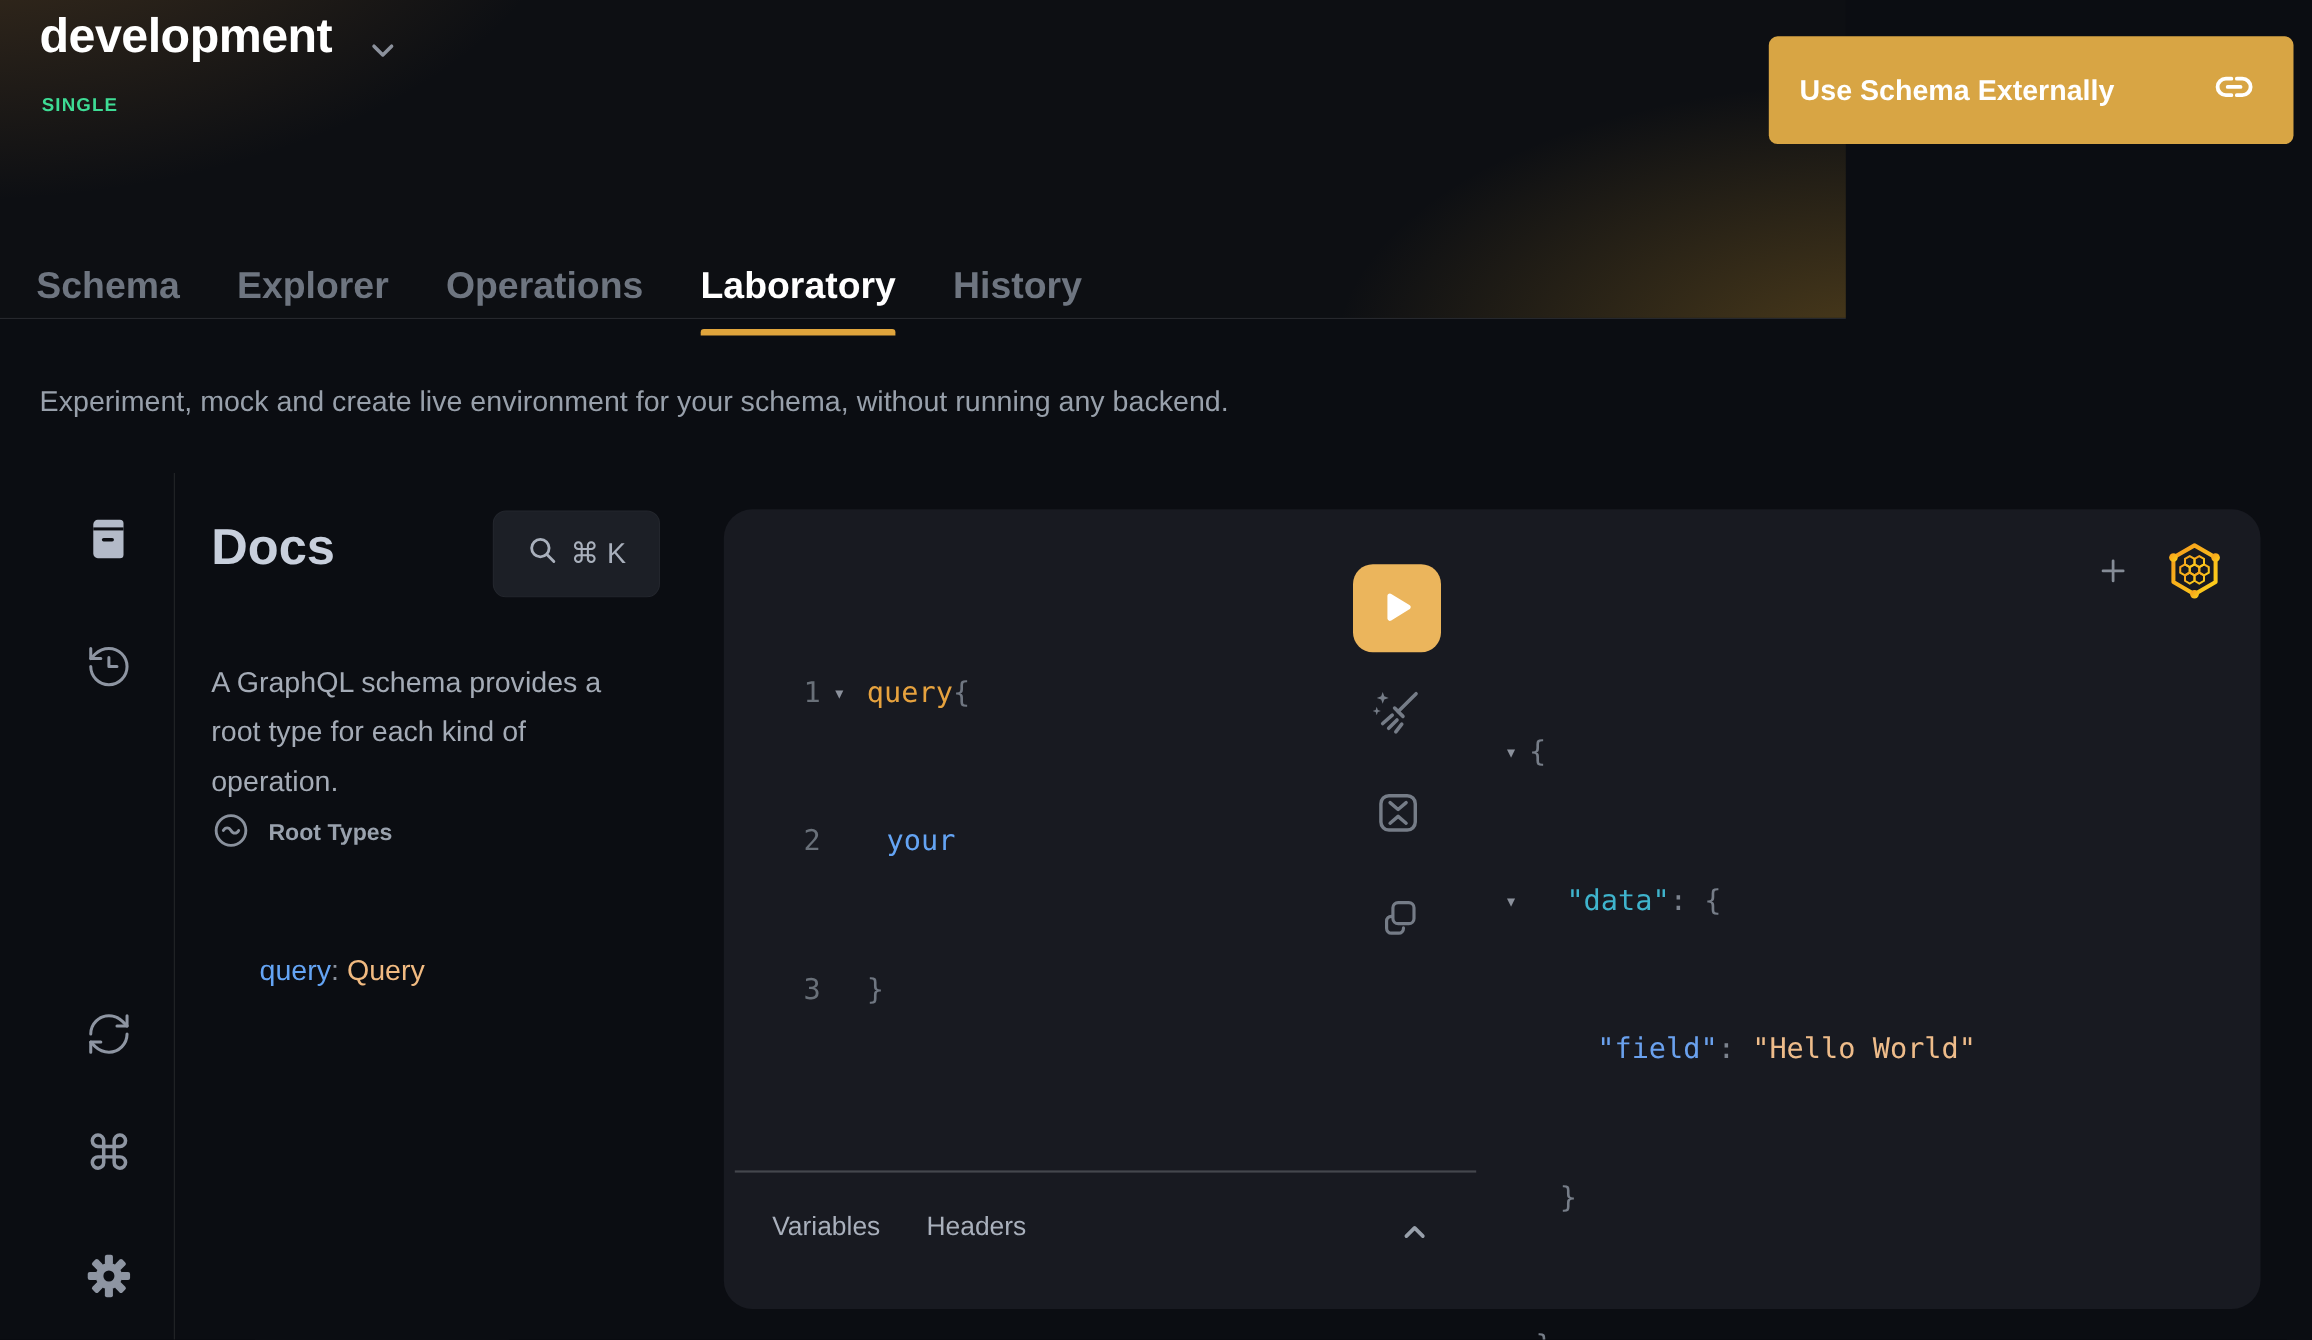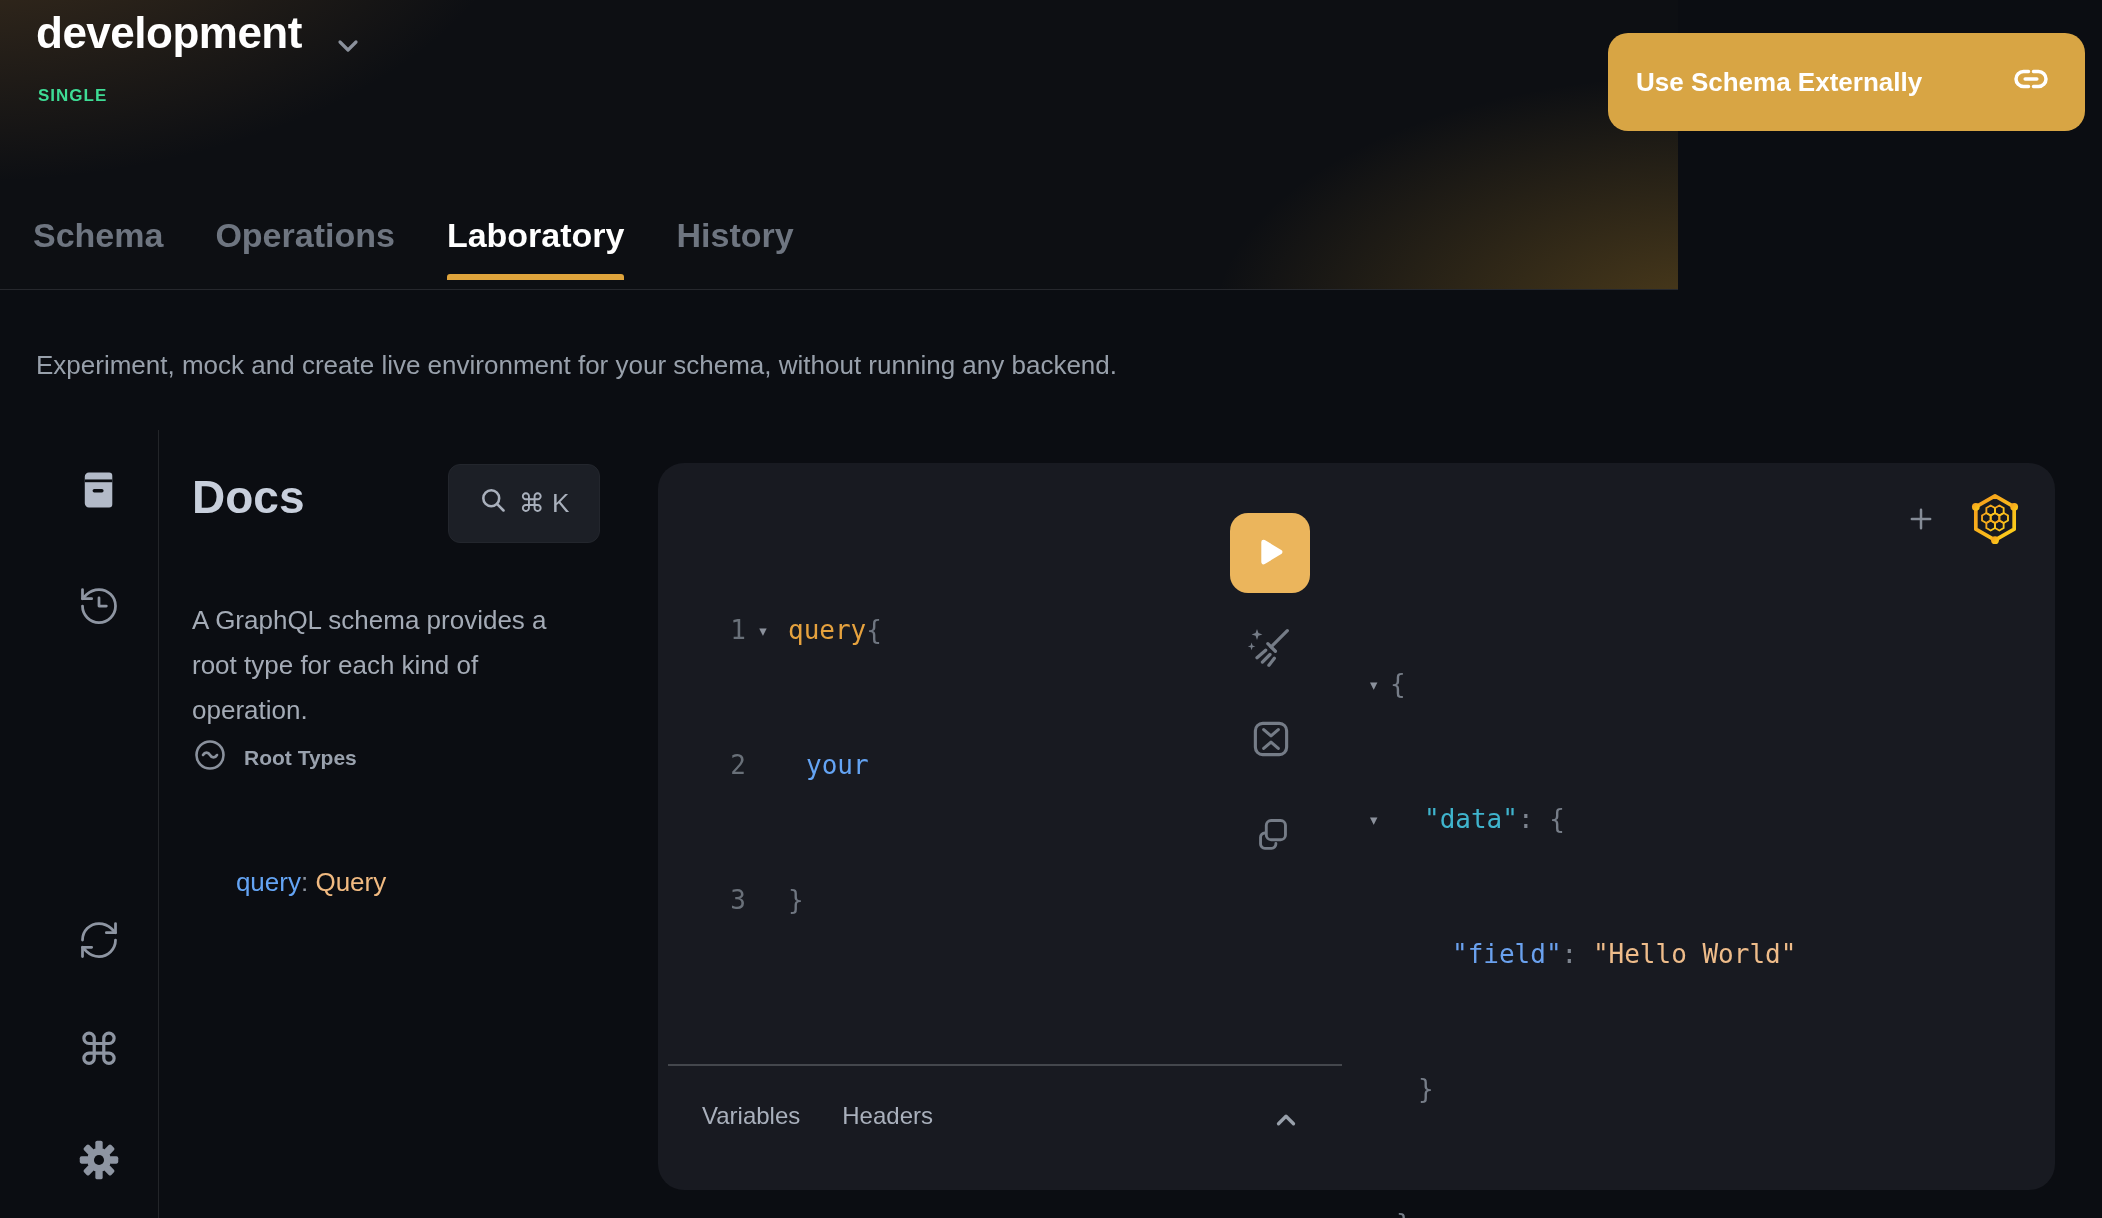--- a/index.html
+++ b/index.html
@@ -11,25 +11,25 @@
   
   .hdr{position:absolute;left:0;top:0;width:1678px;height:289px;
        border-bottom:1px solid #26282d;
        background:
          radial-gradient(1000px 540px at -3% -45%, rgba(125,89,44,.50), rgba(125,89,44,0) 58%),
          radial-gradient(860px 430px at 102% 112%, rgba(176,130,40,.40), rgba(176,130,40,0) 58%),
          #0d0f13;}
   .title{left:36px;top:8px;font-size:44px;font-weight:800;color:#ffffff;letter-spacing:-.5px;}
   .title-chev{left:332px;top:30px;width:32px;height:32px;color:#8b919c;cursor:pointer;}
   .badge{left:38px;top:86px;font-size:17px;font-weight:700;color:#3edc95;letter-spacing:1px;}
-  .use-btn{left:1608px;top:33px;width:477px;height:98px;border-radius:20px;border:none;
+  .use-btn{left:1608px;top:33px;width:477px;height:98px;border-radius:8px;border:none;
            background:#d8a544;display:flex;align-items:center;justify-content:space-between;
            padding:0 34px 0 28px;box-sizing:border-box;cursor:pointer;
            color:#ffffff;font-size:26px;font-weight:700;font-family:inherit;}
-  .tabs{left:33px;top:191px;height:89px;display:flex;gap:52px;}
+  .tabs{left:33px;top:216px;height:89px;display:flex;gap:52px;}
   .tab{display:flex;align-items:center;height:100%;font-size:34px;font-weight:700;
        color:#6e7580;position:relative;cursor:pointer;white-space:nowrap;}
   .tab.active{color:#ffffff;}
   .tab.active::after{content:"";position:absolute;left:0;right:0;bottom:0;height:6px;
        background:#dfa43c;border-radius:3px 3px 0 0;}
   .subtitle{left:36px;top:350px;font-size:26px;color:#98a0ab;}
 
   
   .sidebar{left:0;top:430px;width:158px;height:788px;border-right:1px solid #232529;}
   .side-ic{position:absolute;width:44px;height:44px;color:#8e95a2;cursor:pointer;}
@@ -93,20 +93,21 @@
       <span>Use Schema Externally</span>
       <span>
         <svg viewBox="0 0 48 48" width="40" height="40">
             <path d="M21 15h-6a9 9 0 0 0 0 18h6 M27 15h6a9 9 0 0 1 0 18h-6 M17 24h14" fill="none" stroke="#ffffff" stroke-width="4.2" stroke-linecap="round"></path>
           </svg>
       </span>
     </button>
 
     <div class="abs tabs">
       <div class="tab">Schema</div>
+      <div class="tab">Explorer</div>
       <div class="tab">Operations</div>
       <div class="tab active">Laboratory</div>
       <div class="tab">History</div>
     </div>
   </div>
 
   <div class="abs subtitle">Experiment, mock and create live environment for your schema, without running any backend.</div>
 
   <div class="abs sidebar"></div>
 

